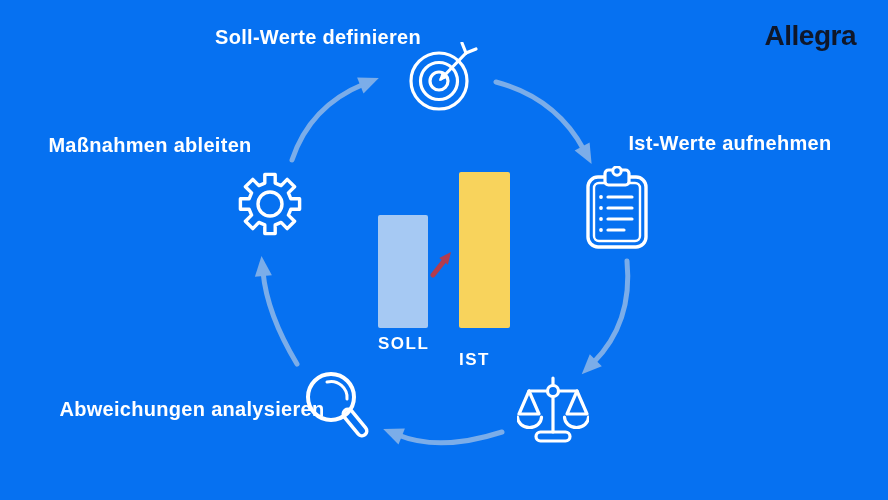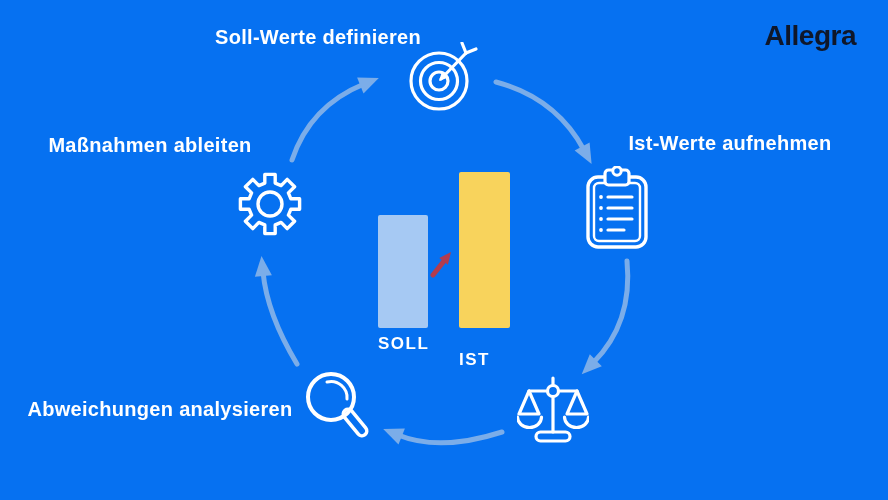--- a/index.html
+++ b/index.html
@@ -20,21 +20,21 @@
 </style>
 </head>
 <body>
 
 <div class="stage">
 
   <div class="abs logo" style="right:32px;top:20px;">Allegra</div>
 
   <div class="abs step-label" style="left:168px;top:26px;">Soll-Werte definieren</div>
   <div class="abs step-label" style="left:580px;top:132px;">Ist-Werte aufnehmen</div>
-  <div class="abs step-label" style="left:10px;top:398px;">Abweichungen analysieren</div>
+  <div class="abs step-label" style="left:42px;top:398px;">Abweichungen analysieren</div>
   <div class="abs step-label" style="left:0px;top:134px;">Maßnahmen ableiten</div>
 
   <svg class="abs icon" style="left:408px;top:42px;" width="72" height="70" viewBox="0 0 72 70">
     <g fill="none" stroke="#ffffff" stroke-width="3.2" stroke-linecap="round">
       <circle cx="31" cy="39" r="28"></circle>
       <circle cx="31" cy="39" r="18.5"></circle>
       <circle cx="31" cy="39" r="9"></circle>
       <line x1="33" y1="37" x2="58" y2="11"></line>
       <line x1="58" y1="11" x2="54" y2="1"></line>
       <line x1="58" y1="11" x2="68" y2="7"></line>

